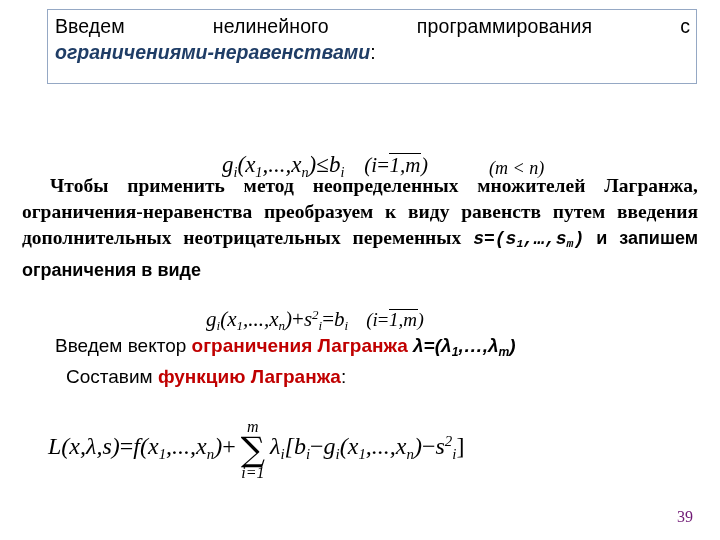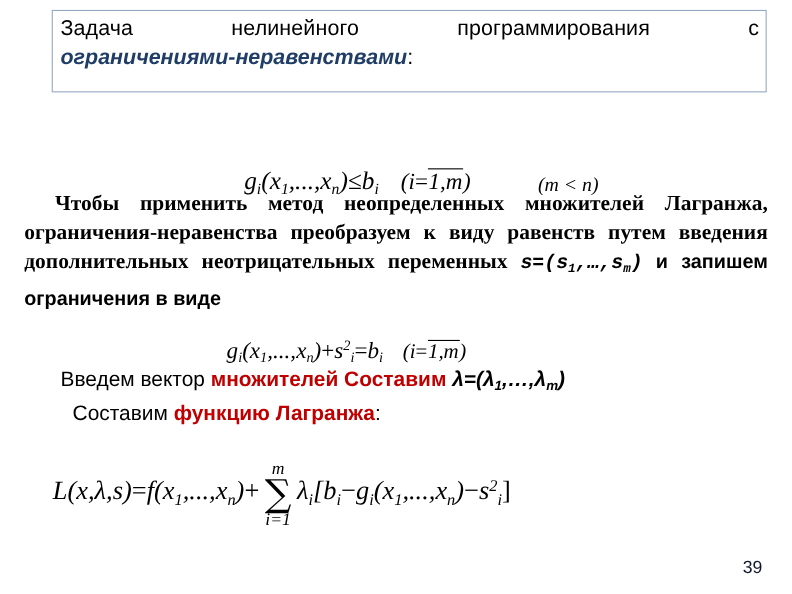--- a/index.html
+++ b/index.html
@@ -206,44 +206,44 @@
     font-style: normal;
     font-family: "DejaVu Serif", "Liberation Serif", serif;
   }
 
   
   .page-num {
     position: absolute;
     right: 27px;
     bottom: 14px;
     font-size: 16px;
-    color: #0f172a;
-    font-family: Liberation Sans, sans-serif;
+    color: #701a75;
+    font-family: Liberation Serif, serif;
   }
 </style>
 </head>
 <body>
 
 <div class="slide">
 
   <div class="title-box">
-    <div class="title-line title-line-1">Задача нелинейного программирования с</div>
+    <div class="title-line title-line-1">Введем нелинейного программирования с</div>
     <div class="title-line title-line-2"><span class="title-em">ограничениями-неравенствами</span><span class="title-colon">:</span></div>
   </div>
 
 
   <div class="eq2 math"><span>g</span><sub>i</sub><span>(</span><span>x</span><sub>1</sub><span>,...,</span><span>x</span><sub>n</sub><span>)</span><span class="up">≤</span><span>b</span><sub>i</sub><span class="cond"><span>(</span><span>i</span><span class="up">=</span><span class="ovl">1,m</span><span>)</span></span></div>
 
   <div class="mn math">(m &lt; n)</div>
 
   <div class="para"><span>Чтобы применить метод неопределенных множителей Лагранжа, ограничения-неравенства преобразуем к виду равенств путем введения дополнительных неотрицательных переменных </span><span class="sans-i"><span>s</span><span>=(</span><span>s</span><sub>1</sub><span>,…,</span><span>s</span><sub>m</sub><span>)</span></span><span class="sans"> и запишем ограничения в виде</span></div>
 
   <div class="eq3 math"><span>g</span><sub>i</sub><span>(</span><span>x</span><sub>1</sub><span>,...,</span><span>x</span><sub>n</sub><span>)</span><span class="up">+</span><span>s</span><sup>2</sup><sub>i</sub><span class="up">=</span><span>b</span><sub>i</sub><span class="cond"><span>(</span><span>i</span><span class="up">=</span><span class="ovl">1,m</span><span>)</span></span></div>
 
-  <div class="line-lambda"><span>Введем вектор </span><span class="red">множителей Составим</span><span> </span><span class="vecsym"><span>λ</span><span>=(</span><span>λ</span><sub>1</sub><span>,…,</span><span>λ</span><sub>m</sub><span>)</span></span></div>
+  <div class="line-lambda"><span>Введем вектор </span><span class="red">ограничения Лагранжа</span><span> </span><span class="vecsym"><span>λ</span><span>=(</span><span>λ</span><sub>1</sub><span>,…,</span><span>λ</span><sub>m</sub><span>)</span></span></div>
 
   <div class="line-lagr"><span>Составим </span><span class="red">функцию Лагранжа</span><span>:</span></div>
 
   <div class="eq4 math"><span>L</span><span>(</span><span>x</span><span>,</span><span>λ</span><span>,</span><span>s</span><span>)</span><span class="up">=</span><span>f</span><span>(</span><span>x</span><sub>1</sub><span>,...,</span><span>x</span><sub>n</sub><span>)</span><span class="up">+</span><span class="sumblock"><span class="lim">m</span><span class="sigma">∑</span><span class="lim">i=1</span></span><span>λ</span><sub>i</sub><span>[</span><span>b</span><sub>i</sub><span class="up">−</span><span>g</span><sub>i</sub><span>(</span><span>x</span><sub>1</sub><span>,...,</span><span>x</span><sub>n</sub><span>)</span><span class="up">−</span><span>s</span><sup>2</sup><sub>i</sub><span class="up">]</span></div>
 
   <div class="page-num">39</div>
 
 </div>
 
 </body></html>

